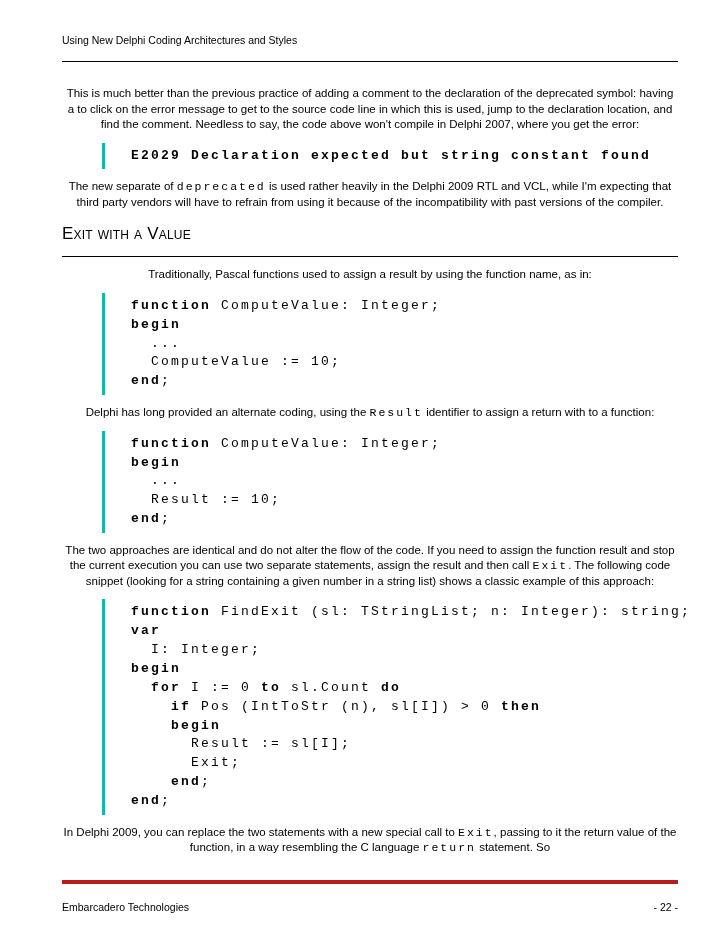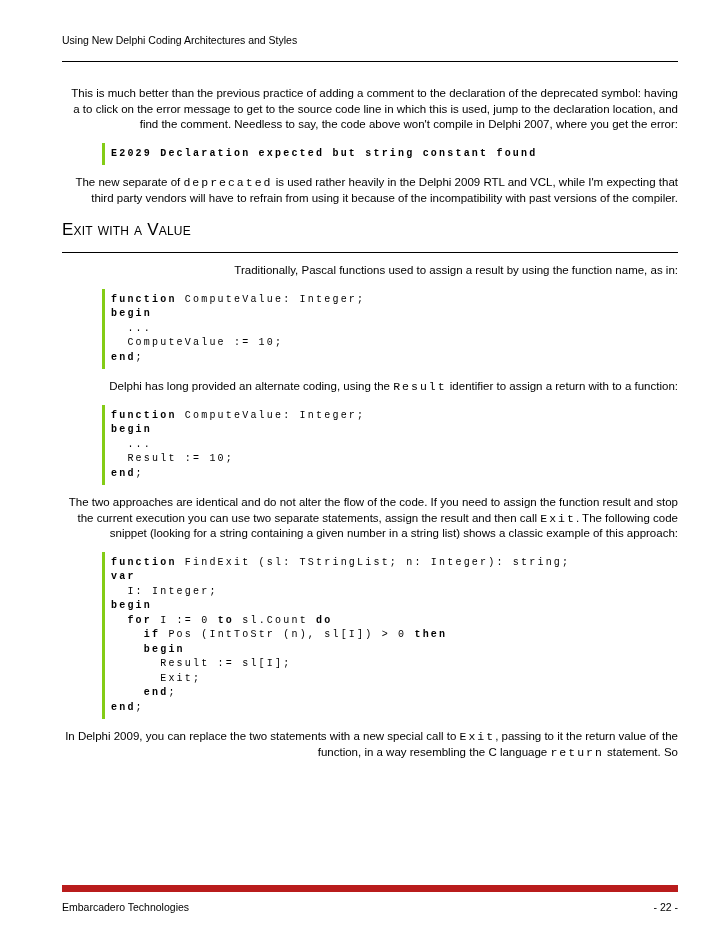--- a/index.html
+++ b/index.html
@@ -22,28 +22,28 @@
     font-size: 10.5px;
     color: #000;
     border-bottom: 1px solid #000;
     padding-bottom: 15px;
     margin-bottom: 24px;
   }
   .para {
     font-size: 11.5px;
     line-height: 1.35;
     margin: 10px 0;
-    text-align: right;
+    text-align: center;
   }
   .codeblock {
     margin: 10px 0 10px 40px;
-    border-left: 3px solid #84cc16;
-    padding: 4px 0 4px 6px;
+    border-left: 3px solid #14b8a6;
+    padding: 4px 0 4px 26px;
     font-family: "Courier New", monospace;
-    font-size: 10px;
+    font-size: 13px;
     line-height: 1.45;
     letter-spacing: 2.2px;
     white-space: pre;
   }
   .codeblock .kw {
     font-weight: bold;
   }
   .inline-code {
     font-family: "Courier New", monospace;
     letter-spacing: 2px;
@@ -55,22 +55,22 @@
     margin-bottom: 2px;
     letter-spacing: 0.2px;
     border-bottom: 1px solid #000;
     padding-bottom: 12px;
   }
   .footer {
     position: absolute;
     bottom: 30px;
     left: 62px;
     right: 50px;
-    border-top: 7px solid #b91c1c;
-    padding-top: 9px;
+    border-top: 4px solid #b91c1c;
+    padding-top: 17px;
     font-size: 10.5px;
     display: flex;
     justify-content: space-between;
   }
 </style>
 </head>
 <body>
 
 <div class="page">
 

